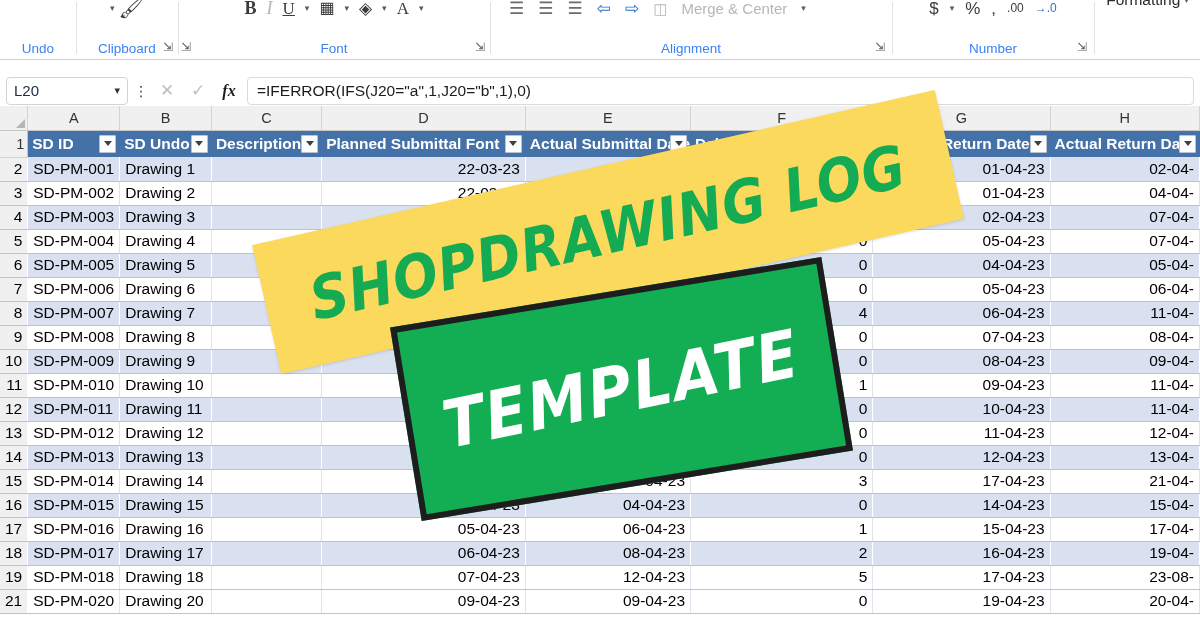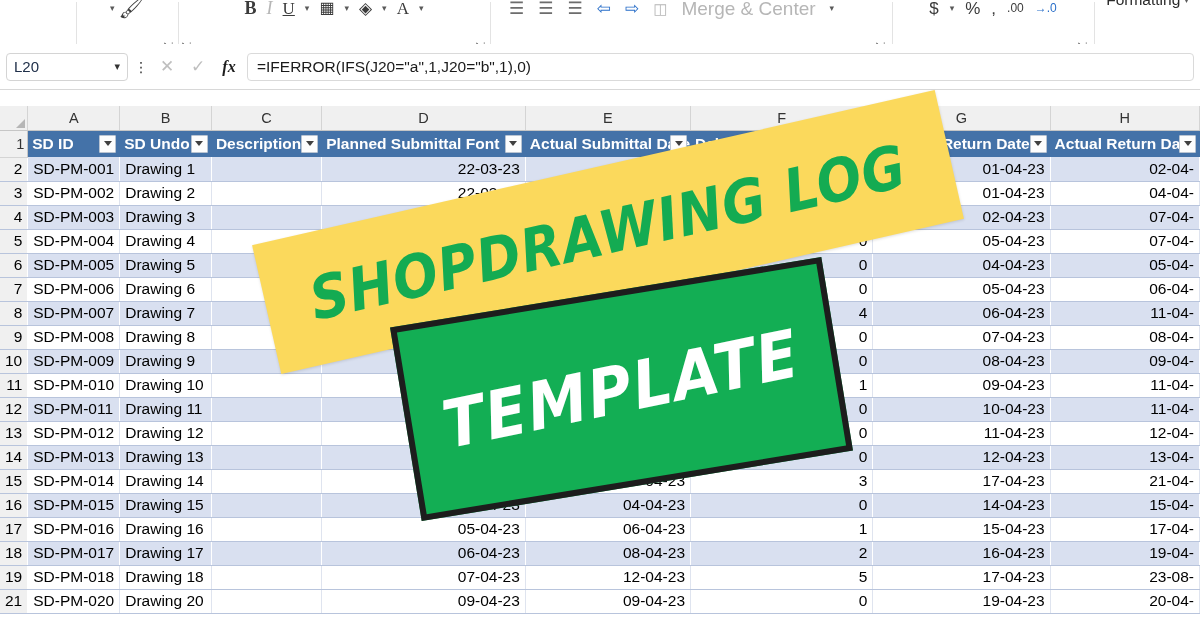--- a/index.html
+++ b/index.html
@@ -32,21 +32,21 @@
   .ricon.grey { color:#b6b6b6; }
   .ricon.blue { color:#2a6fc9; }
   .chev { font-size: 9px; color:#5a5a5a; }
   .dlg { position: absolute; bottom: 6px; font-size: 12px; color: #5a5a5a; }
   .bold-b { font-weight: bold; font-size: 18px; font-family:"Liberation Serif", serif;}
   .ital-i { font-style: italic; font-size: 18px; font-family:"Liberation Serif", serif;}
   .und-u { text-decoration: underline; font-size: 17px; font-family:"Liberation Serif", serif;}
 
   
   .fbar {
-    position: absolute; left: 0; top: 44px; width: 1200px; height: 46px;
+    position: absolute; left: 0; top: 68px; width: 1200px; height: 46px;
     background: #ffffff; border-bottom: 1px solid #d8d8d8;
     display: flex; align-items: center; padding: 0 6px; gap: 5px;
   }
   .namebox {
     width: 122px; height: 28px; border: 1px solid #d4d4d4; border-radius: 4px;
     background:#fff; display:flex; align-items:center; padding: 0 7px;
     font-size: 15px; color:#20304a;
   }
   .namebox .nbtext { flex: 1; }
   .namebox .nbchev { font-size: 11px; color:#333; }
@@ -161,21 +161,21 @@
     <div class="rib-sep" style="left:490px;"></div>
 
     <div class="rib-group" style="left:491px; width:400px;">
       <div class="rib-icons" style="gap:14px; justify-content:flex-start; padding-left:18px;">
         <span class="ricon" style="color:#6d6d6d;">☰</span>
         <span class="ricon" style="color:#6d6d6d;">☰</span>
         <span class="ricon" style="color:#6d6d6d;">☰</span>
         <span class="ricon blue">⇦</span>
         <span class="ricon blue">⇨</span>
         <span class="ricon grey" style="font-size:15px;">◫</span>
-        <span class="ricon grey" style="font-size:19px; font-family:'Liberation Sans',sans-serif;">Merge &amp; Center</span>
+        <span class="ricon grey" style="font-size:15px; font-family:'Liberation Sans',sans-serif;">Merge &amp; Center</span>
         <span class="chev grey">▾</span>
       </div>
       <div class="glabel">Alignment</div>
       <div class="dlg" style="right:6px;">⇲</div>
     </div>
     <div class="rib-sep" style="left:892px;"></div>
 
     <div class="rib-group" style="left:893px; width:200px;">
       <div class="rib-icons" style="gap:11px;">
         <span class="ricon">$</span>

